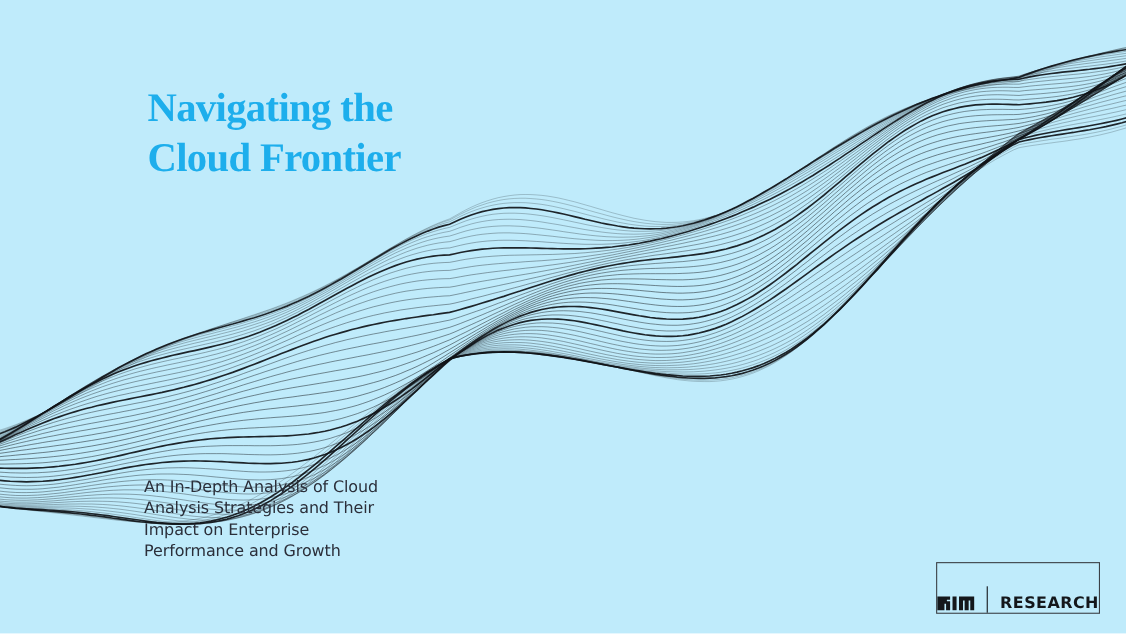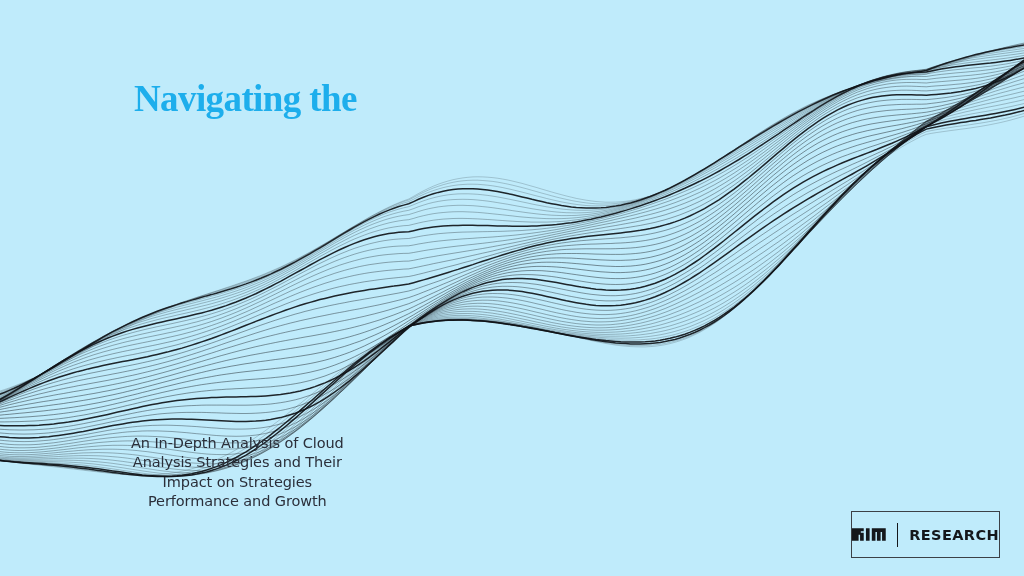--- a/index.html
+++ b/index.html
@@ -35,40 +35,39 @@
     line-height: 45px;
     letter-spacing: -0.6px;
     color: #1daeec;
     white-space: nowrap;
   }
   #subtitle-block {
     position: absolute;
     left: 131px;
     top: 434px;
     z-index: 3;
-    text-align: center;
   }
   .subtitle-line {
     font-family: "DejaVu Sans", sans-serif;
     font-size: 14.5px;
     line-height: 19.4px;
     letter-spacing: -0.1px;
     color: #2b2f3a;
     white-space: nowrap;
   }
   #logo-box {
     position: absolute;
     left: 851px;
     top: 511px;
     width: 149px;
     height: 47px;
     border: 1.6px solid #3b4046;
     box-sizing: border-box;
     display: flex;
-    align-items: center;
+    align-items: flex-end;
     justify-content: center;
     gap: 11px;
     z-index: 3;
   }
   #logo-mark {
     display: block;
   }
   #logo-divider {
     width: 2px;
     height: 24px;
@@ -131,26 +130,27 @@
       <path d="M-40.0,449.2 L-35.1,451.8 L-30.1,453.6 L-25.2,455.1 L-20.3,456.4 L-15.3,457.4 L-10.4,458.3 L-5.5,459.0 L-0.6,459.6 L4.4,460.1 L9.3,460.5 L14.2,460.7 L19.2,461.0 L24.1,461.1 L29.0,461.2 L34.0,461.3 L38.9,461.4 L43.8,461.5 L48.7,461.6 L53.7,461.6 L58.6,461.8 L63.5,461.9 L68.5,462.1 L73.4,462.4 L78.3,462.7 L83.3,463.0 L88.2,463.5 L93.1,463.9 L98.1,464.5 L103.0,465.1 L107.9,465.7 L112.8,466.4 L117.8,467.1 L122.7,467.8 L127.6,468.6 L132.6,469.4 L137.5,470.1 L142.4,470.9 L147.4,471.6 L152.3,472.3 L157.2,472.9 L162.1,473.5 L167.1,473.9 L172.0,474.3 L176.9,474.6 L181.9,474.7 L186.8,474.7 L191.7,474.5 L196.7,474.2 L201.6,473.7 L206.5,473.0 L211.5,472.0 L216.4,470.9 L221.3,469.6 L226.2,468.1 L231.2,466.3 L236.1,464.3 L241.0,462.1 L246.0,459.7 L250.9,457.0 L255.8,454.1 L260.8,451.0 L265.7,447.7 L270.6,444.3 L275.5,440.6 L280.5,436.7 L285.4,432.7 L290.3,428.6 L295.3,424.3 L300.2,419.9 L305.1,415.4 L310.1,410.8 L315.0,406.1 L319.9,401.4 L324.9,396.7 L329.8,391.9 L334.7,387.2 L339.6,382.4 L344.6,377.8 L349.5,373.1 L354.4,368.5 L359.4,364.0 L364.3,359.7 L369.2,355.4 L374.2,351.2 L379.1,347.2 L384.0,343.3 L388.9,339.6 L393.9,336.0 L398.8,332.6 L403.7,329.3 L408.7,326.3 L413.6,324.4 L418.5,323.1 L423.5,321.9 L428.4,321.0 L433.3,320.1 L438.3,319.5 L443.2,319.0 L448.1,318.6 L453.0,318.4 L458.0,318.4 L462.9,318.4 L467.8,318.6 L472.8,318.9 L477.7,319.3 L482.6,319.8 L487.6,320.3 L492.5,321.0 L497.4,321.7 L502.3,322.5 L507.3,323.3 L512.2,324.1 L517.1,325.0 L522.1,325.9 L527.0,326.8 L531.9,327.7 L536.9,328.6 L541.8,329.5 L546.7,330.4 L551.7,331.2 L556.6,332.1 L561.5,332.9 L566.4,333.6 L571.4,334.3 L576.3,335.0 L581.2,335.6 L586.2,336.2 L591.1,336.7 L596.0,337.1 L601.0,337.5 L605.9,337.8 L610.8,338.0 L615.7,338.1 L620.7,338.2 L625.6,338.1 L630.5,338.0 L635.5,337.7 L640.4,337.4 L645.3,336.9 L650.3,336.3 L655.2,335.6 L660.1,334.8 L665.1,333.8 L670.0,332.7 L674.9,331.4 L679.8,330.0 L684.8,328.4 L689.7,326.7 L694.6,324.7 L699.6,322.6 L704.5,320.4 L709.4,317.9 L714.4,315.3 L719.3,312.5 L724.2,309.5 L729.1,306.3 L734.1,302.9 L739.0,299.4 L743.9,295.7 L748.9,291.8 L753.8,287.7 L758.7,283.5 L763.7,279.1 L768.6,274.6 L773.5,269.9 L778.5,265.1 L783.4,260.2 L788.3,255.2 L793.2,250.1 L798.2,244.9 L803.1,239.6 L808.0,234.3 L813.0,229.0 L817.9,223.7 L822.8,218.3 L827.8,212.9 L832.7,207.6 L837.6,202.3 L842.5,197.0 L847.5,191.8 L852.4,186.6 L857.3,181.6 L862.3,176.6 L867.2,171.7 L872.1,167.0 L877.1,162.3 L882.0,157.8 L886.9,153.4 L891.9,149.1 L896.8,145.0 L901.7,141.0 L906.6,137.1 L911.6,133.4 L916.5,129.8 L921.4,126.4 L926.4,123.4 L931.3,121.6 L936.2,119.9 L941.2,118.3 L946.1,116.9 L951.0,115.5 L955.9,114.2 L960.9,113.0 L965.8,111.8 L970.7,110.8 L975.7,109.7 L980.6,108.7 L985.5,107.7 L990.5,106.7 L995.4,105.8 L1000.3,104.8 L1005.3,103.8 L1010.2,102.7 L1015.1,101.7 L1020.0,100.6 L1025.0,99.4 L1029.9,98.2 L1034.8,96.9 L1039.8,95.5 L1044.7,94.1 L1049.6,92.5 L1054.6,90.9 L1059.5,89.3 L1064.4,87.5 L1069.3,85.6 L1074.3,83.7 L1079.2,81.6 L1084.1,79.5 L1089.1,77.1 L1094.0,74.0" fill="none" stroke="#101418" stroke-width="0.65" stroke-opacity="0.39" stroke-linecap="round"></path>
       <path d="M-40.0,449.7 L-35.1,452.3 L-30.1,454.1 L-25.2,455.5 L-20.3,456.8 L-15.3,457.8 L-10.4,458.7 L-5.5,459.4 L-0.6,460.0 L4.4,460.6 L9.3,461.0 L14.2,461.3 L19.2,461.6 L24.1,461.9 L29.0,462.1 L34.0,462.3 L38.9,462.4 L43.8,462.6 L48.7,462.8 L53.7,463.0 L58.6,463.3 L63.5,463.6 L68.5,463.9 L73.4,464.3 L78.3,464.7 L83.3,465.1 L88.2,465.7 L93.1,466.2 L98.1,466.8 L103.0,467.5 L107.9,468.2 L112.8,468.9 L117.8,469.6 L122.7,470.4 L127.6,471.1 L132.6,471.8 L137.5,472.6 L142.4,473.2 L147.4,473.9 L152.3,474.4 L157.2,474.9 L162.1,475.3 L167.1,475.6 L172.0,475.8 L176.9,475.9 L181.9,475.8 L186.8,475.6 L191.7,475.2 L196.7,474.6 L201.6,473.8 L206.5,472.9 L211.5,471.7 L216.4,470.4 L221.3,468.8 L226.2,467.0 L231.2,465.0 L236.1,462.8 L241.0,460.4 L246.0,457.7 L250.9,454.9 L255.8,451.8 L260.8,448.6 L265.7,445.2 L270.6,441.6 L275.5,437.8 L280.5,433.9 L285.4,429.8 L290.3,425.6 L295.3,421.3 L300.2,416.9 L305.1,412.5 L310.1,407.9 L315.0,403.3 L319.9,398.7 L324.9,394.1 L329.8,389.5 L334.7,384.8 L339.6,380.3 L344.6,375.7 L349.5,371.3 L354.4,366.9 L359.4,362.5 L364.3,358.3 L369.2,354.2 L374.2,350.3 L379.1,346.4 L384.0,342.7 L388.9,339.1 L393.9,335.7 L398.8,332.5 L403.7,329.4 L408.7,326.4 L413.6,324.7 L418.5,323.5 L423.5,322.5 L428.4,321.6 L433.3,320.9 L438.3,320.3 L443.2,319.8 L448.1,319.5 L453.0,319.4 L458.0,319.3 L462.9,319.4 L467.8,319.6 L472.8,319.8 L477.7,320.2 L482.6,320.7 L487.6,321.2 L492.5,321.8 L497.4,322.5 L502.3,323.2 L507.3,324.0 L512.2,324.8 L517.1,325.6 L522.1,326.4 L527.0,327.3 L531.9,328.2 L536.9,329.1 L541.8,330.0 L546.7,330.9 L551.7,331.8 L556.6,332.6 L561.5,333.5 L566.4,334.3 L571.4,335.1 L576.3,335.8 L581.2,336.5 L586.2,337.2 L591.1,337.8 L596.0,338.3 L601.0,338.8 L605.9,339.2 L610.8,339.6 L615.7,339.9 L620.7,340.0 L625.6,340.1 L630.5,340.1 L635.5,340.0 L640.4,339.8 L645.3,339.4 L650.3,339.0 L655.2,338.4 L660.1,337.6 L665.1,336.7 L670.0,335.7 L674.9,334.5 L679.8,333.1 L684.8,331.5 L689.7,329.8 L694.6,327.8 L699.6,325.7 L704.5,323.4 L709.4,320.9 L714.4,318.2 L719.3,315.2 L724.2,312.1 L729.1,308.8 L734.1,305.3 L739.0,301.6 L743.9,297.7 L748.9,293.6 L753.8,289.4 L758.7,284.9 L763.7,280.4 L768.6,275.6 L773.5,270.8 L778.5,265.8 L783.4,260.7 L788.3,255.5 L793.2,250.2 L798.2,244.9 L803.1,239.4 L808.0,234.0 L813.0,228.6 L817.9,223.1 L822.8,217.6 L827.8,212.2 L832.7,206.8 L837.6,201.5 L842.5,196.2 L847.5,191.0 L852.4,185.9 L857.3,180.9 L862.3,176.0 L867.2,171.2 L872.1,166.5 L877.1,162.0 L882.0,157.6 L886.9,153.4 L891.9,149.3 L896.8,145.3 L901.7,141.5 L906.6,137.9 L911.6,134.4 L916.5,131.0 L921.4,127.7 L926.4,124.9 L931.3,123.4 L936.2,121.9 L941.2,120.6 L946.1,119.3 L951.0,118.2 L955.9,117.1 L960.9,116.1 L965.8,115.1 L970.7,114.1 L975.7,113.2 L980.6,112.3 L985.5,111.5 L990.5,110.6 L995.4,109.6 L1000.3,108.7 L1005.3,107.7 L1010.2,106.7 L1015.1,105.6 L1020.0,104.5 L1025.0,103.3 L1029.9,102.0 L1034.8,100.6 L1039.8,99.2 L1044.7,97.7 L1049.6,96.1 L1054.6,94.4 L1059.5,92.6 L1064.4,90.7 L1069.3,88.7 L1074.3,86.7 L1079.2,84.5 L1084.1,82.2 L1089.1,79.7 L1094.0,76.5" fill="none" stroke="#101418" stroke-width="0.65" stroke-opacity="0.37" stroke-linecap="round"></path>
       <path d="M-40.0,449.9 L-35.1,452.5 L-30.1,454.3 L-25.2,455.7 L-20.3,456.9 L-15.3,458.0 L-10.4,458.9 L-5.5,459.6 L-0.6,460.3 L4.4,460.9 L9.3,461.3 L14.2,461.8 L19.2,462.1 L24.1,462.5 L29.0,462.8 L34.0,463.1 L38.9,463.3 L43.8,463.6 L48.7,463.9 L53.7,464.3 L58.6,464.6 L63.5,465.0 L68.5,465.5 L73.4,465.9 L78.3,466.4 L83.3,467.0 L88.2,467.6 L93.1,468.2 L98.1,468.8 L103.0,469.5 L107.9,470.2 L112.8,470.9 L117.8,471.6 L122.7,472.3 L127.6,473.0 L132.6,473.7 L137.5,474.3 L142.4,474.9 L147.4,475.4 L152.3,475.8 L157.2,476.1 L162.1,476.3 L167.1,476.5 L172.0,476.4 L176.9,476.3 L181.9,476.0 L186.8,475.5 L191.7,474.9 L196.7,474.1 L201.6,473.1 L206.5,471.9 L211.5,470.5 L216.4,468.9 L221.3,467.1 L226.2,465.1 L231.2,462.9 L236.1,460.5 L241.0,457.9 L246.0,455.1 L250.9,452.1 L255.8,448.9 L260.8,445.5 L265.7,442.0 L270.6,438.4 L275.5,434.5 L280.5,430.6 L285.4,426.5 L290.3,422.4 L295.3,418.1 L300.2,413.8 L305.1,409.4 L310.1,404.9 L315.0,400.4 L319.9,395.9 L324.9,391.4 L329.8,387.0 L334.7,382.5 L339.6,378.1 L344.6,373.7 L349.5,369.4 L354.4,365.2 L359.4,361.1 L364.3,357.1 L369.2,353.1 L374.2,349.3 L379.1,345.7 L384.0,342.1 L388.9,338.7 L393.9,335.4 L398.8,332.3 L403.7,329.3 L408.7,326.5 L413.6,324.9 L418.5,323.8 L423.5,322.8 L428.4,322.0 L433.3,321.4 L438.3,320.8 L443.2,320.4 L448.1,320.1 L453.0,320.0 L458.0,319.9 L462.9,320.0 L467.8,320.1 L472.8,320.4 L477.7,320.7 L482.6,321.1 L487.6,321.6 L492.5,322.2 L497.4,322.8 L502.3,323.5 L507.3,324.2 L512.2,325.0 L517.1,325.8 L522.1,326.6 L527.0,327.5 L531.9,328.4 L536.9,329.3 L541.8,330.2 L546.7,331.1 L551.7,332.0 L556.6,332.9 L561.5,333.8 L566.4,334.7 L571.4,335.6 L576.3,336.4 L581.2,337.2 L586.2,338.0 L591.1,338.7 L596.0,339.4 L601.0,340.0 L605.9,340.6 L610.8,341.0 L615.7,341.4 L620.7,341.8 L625.6,342.0 L630.5,342.1 L635.5,342.1 L640.4,342.0 L645.3,341.8 L650.3,341.4 L655.2,340.9 L660.1,340.2 L665.1,339.3 L670.0,338.3 L674.9,337.1 L679.8,335.7 L684.8,334.2 L689.7,332.4 L694.6,330.4 L699.6,328.2 L704.5,325.8 L709.4,323.2 L714.4,320.4 L719.3,317.4 L724.2,314.1 L729.1,310.7 L734.1,307.0 L739.0,303.1 L743.9,299.0 L748.9,294.8 L753.8,290.3 L758.7,285.7 L763.7,281.0 L768.6,276.1 L773.5,271.0 L778.5,265.9 L783.4,260.6 L788.3,255.2 L793.2,249.8 L798.2,244.4 L803.1,238.8 L808.0,233.3 L813.0,227.8 L817.9,222.2 L822.8,216.7 L827.8,211.3 L832.7,205.9 L837.6,200.6 L842.5,195.3 L847.5,190.2 L852.4,185.1 L857.3,180.2 L862.3,175.4 L867.2,170.8 L872.1,166.3 L877.1,161.9 L882.0,157.7 L886.9,153.7 L891.9,149.7 L896.8,146.0 L901.7,142.4 L906.6,139.0 L911.6,135.7 L916.5,132.5 L921.4,129.5 L926.4,126.9 L931.3,125.5 L936.2,124.3 L941.2,123.1 L946.1,122.1 L951.0,121.1 L955.9,120.2 L960.9,119.3 L965.8,118.4 L970.7,117.6 L975.7,116.8 L980.6,116.0 L985.5,115.2 L990.5,114.3 L995.4,113.4 L1000.3,112.5 L1005.3,111.5 L1010.2,110.5 L1015.1,109.4 L1020.0,108.2 L1025.0,106.9 L1029.9,105.6 L1034.8,104.1 L1039.8,102.6 L1044.7,101.0 L1049.6,99.2 L1054.6,97.4 L1059.5,95.5 L1064.4,93.6 L1069.3,91.5 L1074.3,89.3 L1079.2,87.0 L1084.1,84.6 L1089.1,82.0 L1094.0,78.7" fill="none" stroke="#101418" stroke-width="1.5" stroke-opacity="0.92" stroke-linecap="round"></path>
       <path d="M-40.0,450.0 L-35.1,452.5 L-30.1,454.3 L-25.2,455.7 L-20.3,456.9 L-15.3,458.0 L-10.4,458.9 L-5.5,459.7 L-0.6,460.4 L4.4,461.0 L9.3,461.6 L14.2,462.1 L19.2,462.5 L24.1,462.9 L29.0,463.3 L34.0,463.7 L38.9,464.1 L43.8,464.5 L48.7,464.9 L53.7,465.3 L58.6,465.8 L63.5,466.3 L68.5,466.8 L73.4,467.3 L78.3,467.9 L83.3,468.5 L88.2,469.1 L93.1,469.7 L98.1,470.4 L103.0,471.1 L107.9,471.7 L112.8,472.4 L117.8,473.1 L122.7,473.7 L127.6,474.3 L132.6,474.8 L137.5,475.3 L142.4,475.7 L147.4,476.1 L152.3,476.3 L157.2,476.5 L162.1,476.5 L167.1,476.4 L172.0,476.2 L176.9,475.8 L181.9,475.2 L186.8,474.5 L191.7,473.7 L196.7,472.6 L201.6,471.4 L206.5,470.0 L211.5,468.4 L216.4,466.6 L221.3,464.6 L226.2,462.4 L231.2,460.0 L236.1,457.5 L241.0,454.7 L246.0,451.8 L250.9,448.7 L255.8,445.4 L260.8,442.0 L265.7,438.5 L270.6,434.8 L275.5,430.9 L280.5,427.0 L285.4,423.0 L290.3,418.9 L295.3,414.7 L300.2,410.4 L305.1,406.1 L310.1,401.8 L315.0,397.5 L319.9,393.1 L324.9,388.8 L329.8,384.5 L334.7,380.2 L339.6,375.9 L344.6,371.8 L349.5,367.6 L354.4,363.6 L359.4,359.7 L364.3,355.8 L369.2,352.1 L374.2,348.4 L379.1,344.9 L384.0,341.5 L388.9,338.2 L393.9,335.1 L398.8,332.1 L403.7,329.2 L408.7,326.4 L413.6,324.9 L418.5,323.9 L423.5,323.0 L428.4,322.2 L433.3,321.6 L438.3,321.0 L443.2,320.6 L448.1,320.3 L453.0,320.2 L458.0,320.1 L462.9,320.1 L467.8,320.2 L472.8,320.4 L477.7,320.7 L482.6,321.1 L487.6,321.5 L492.5,322.1 L497.4,322.6 L502.3,323.3 L507.3,324.0 L512.2,324.7 L517.1,325.5 L522.1,326.4 L527.0,327.2 L531.9,328.1 L536.9,329.1 L541.8,330.0 L546.7,331.0 L551.7,332.0 L556.6,332.9 L561.5,333.9 L566.4,334.9 L571.4,335.9 L576.3,336.8 L581.2,337.7 L586.2,338.6 L591.1,339.5 L596.0,340.3 L601.0,341.0 L605.9,341.7 L610.8,342.3 L615.7,342.9 L620.7,343.3 L625.6,343.6 L630.5,343.9 L635.5,344.0 L640.4,344.0 L645.3,343.8 L650.3,343.5 L655.2,343.0 L660.1,342.4 L665.1,341.6 L670.0,340.6 L674.9,339.4 L679.8,338.0 L684.8,336.3 L689.7,334.5 L694.6,332.5 L699.6,330.2 L704.5,327.7 L709.4,325.0 L714.4,322.0 L719.3,318.9 L724.2,315.5 L729.1,311.8 L734.1,308.0 L739.0,304.0 L743.9,299.7 L748.9,295.3 L753.8,290.7 L758.7,285.9 L763.7,281.0 L768.6,275.9 L773.5,270.7 L778.5,265.4 L783.4,260.0 L788.3,254.6 L793.2,249.1 L798.2,243.5 L803.1,237.9 L808.0,232.3 L813.0,226.7 L817.9,221.2 L822.8,215.7 L827.8,210.3 L832.7,204.9 L837.6,199.7 L842.5,194.5 L847.5,189.5 L852.4,184.5 L857.3,179.8 L862.3,175.1 L867.2,170.6 L872.1,166.3 L877.1,162.1 L882.0,158.1 L886.9,154.2 L891.9,150.6 L896.8,147.0 L901.7,143.6 L906.6,140.4 L911.6,137.3 L916.5,134.3 L921.4,131.5 L926.4,129.1 L931.3,128.0 L936.2,126.9 L941.2,125.9 L946.1,125.0 L951.0,124.2 L955.9,123.4 L960.9,122.6 L965.8,121.9 L970.7,121.1 L975.7,120.4 L980.6,119.6 L985.5,118.8 L990.5,118.0 L995.4,117.1 L1000.3,116.1 L1005.3,115.1 L1010.2,114.0 L1015.1,112.8 L1020.0,111.6 L1025.0,110.2 L1029.9,108.8 L1034.8,107.3 L1039.8,105.6 L1044.7,103.9 L1049.6,102.1 L1054.6,100.2 L1059.5,98.2 L1064.4,96.1 L1069.3,93.9 L1074.3,91.7 L1079.2,89.3 L1084.1,86.8 L1089.1,84.1 L1094.0,80.8" fill="none" stroke="#101418" stroke-width="1.5" stroke-opacity="0.92" stroke-linecap="round"></path>
       <path d="M-40.0,449.8 L-35.1,452.3 L-30.1,454.1 L-25.2,455.5 L-20.3,456.7 L-15.3,457.8 L-10.4,458.8 L-5.5,459.6 L-0.6,460.4 L4.4,461.1 L9.3,461.7 L14.2,462.2 L19.2,462.8 L24.1,463.3 L29.0,463.8 L34.0,464.2 L38.9,464.7 L43.8,465.2 L48.7,465.7 L53.7,466.2 L58.6,466.7 L63.5,467.2 L68.5,467.8 L73.4,468.4 L78.3,469.0 L83.3,469.6 L88.2,470.2 L93.1,470.8 L98.1,471.5 L103.0,472.1 L107.9,472.7 L112.8,473.3 L117.8,473.8 L122.7,474.3 L127.6,474.8 L132.6,475.2 L137.5,475.5 L142.4,475.8 L147.4,475.9 L152.3,476.0 L157.2,475.9 L162.1,475.8 L167.1,475.4 L172.0,475.0 L176.9,474.4 L181.9,473.6 L186.8,472.7 L191.7,471.6 L196.7,470.4 L201.6,468.9 L206.5,467.3 L211.5,465.5 L216.4,463.5 L221.3,461.4 L226.2,459.0 L231.2,456.5 L236.1,453.8 L241.0,451.0 L246.0,448.0 L250.9,444.8 L255.8,441.5 L260.8,438.1 L265.7,434.5 L270.6,430.9 L275.5,427.1 L280.5,423.2 L285.4,419.3 L290.3,415.2 L295.3,411.1 L300.2,407.0 L305.1,402.9 L310.1,398.7 L315.0,394.5 L319.9,390.3 L324.9,386.1 L329.8,382.0 L334.7,377.9 L339.6,373.8 L344.6,369.8 L349.5,365.9 L354.4,362.0 L359.4,358.3 L364.3,354.6 L369.2,351.0 L374.2,347.5 L379.1,344.1 L384.0,340.8 L388.9,337.6 L393.9,334.6 L398.8,331.7 L403.7,328.8 L408.7,326.2 L413.6,324.7 L418.5,323.7 L423.5,322.8 L428.4,322.1 L433.3,321.4 L438.3,320.9 L443.2,320.5 L448.1,320.2 L453.0,320.0 L458.0,319.8 L462.9,319.8 L467.8,319.9 L472.8,320.1 L477.7,320.3 L482.6,320.7 L487.6,321.1 L492.5,321.5 L497.4,322.1 L502.3,322.7 L507.3,323.4 L512.2,324.2 L517.1,324.9 L522.1,325.8 L527.0,326.7 L531.9,327.6 L536.9,328.6 L541.8,329.6 L546.7,330.6 L551.7,331.7 L556.6,332.7 L561.5,333.8 L566.4,334.9 L571.4,336.0 L576.3,337.0 L581.2,338.1 L586.2,339.1 L591.1,340.1 L596.0,341.0 L601.0,341.9 L605.9,342.7 L610.8,343.4 L615.7,344.1 L620.7,344.6 L625.6,345.1 L630.5,345.4 L635.5,345.6 L640.4,345.6 L645.3,345.5 L650.3,345.2 L655.2,344.8 L660.1,344.2 L665.1,343.4 L670.0,342.3 L674.9,341.1 L679.8,339.7 L684.8,338.0 L689.7,336.1 L694.6,334.0 L699.6,331.6 L704.5,329.0 L709.4,326.1 L714.4,323.0 L719.3,319.7 L724.2,316.2 L729.1,312.4 L734.1,308.4 L739.0,304.2 L743.9,299.8 L748.9,295.2 L753.8,290.5 L758.7,285.5 L763.7,280.5 L768.6,275.3 L773.5,270.0 L778.5,264.6 L783.4,259.1 L788.3,253.5 L793.2,248.0 L798.2,242.4 L803.1,236.7 L808.0,231.2 L813.0,225.6 L817.9,220.1 L822.8,214.6 L827.8,209.3 L832.7,204.0 L837.6,198.8 L842.5,193.8 L847.5,188.9 L852.4,184.1 L857.3,179.5 L862.3,175.0 L867.2,170.7 L872.1,166.6 L877.1,162.6 L882.0,158.8 L886.9,155.2 L891.9,151.7 L896.8,148.3 L901.7,145.2 L906.6,142.1 L911.6,139.2 L916.5,136.5 L921.4,133.8 L926.4,131.6 L931.3,130.6 L936.2,129.7 L941.2,128.9 L946.1,128.1 L951.0,127.4 L955.9,126.6 L960.9,126.0 L965.8,125.3 L970.7,124.6 L975.7,123.8 L980.6,123.1 L985.5,122.3 L990.5,121.4 L995.4,120.5 L1000.3,119.5 L1005.3,118.4 L1010.2,117.3 L1015.1,116.0 L1020.0,114.7 L1025.0,113.2 L1029.9,111.7 L1034.8,110.1 L1039.8,108.3 L1044.7,106.5 L1049.6,104.6 L1054.6,102.6 L1059.5,100.5 L1064.4,98.3 L1069.3,96.0 L1074.3,93.7 L1079.2,91.3 L1084.1,88.7 L1089.1,86.0 L1094.0,82.6" fill="none" stroke="#101418" stroke-width="0.65" stroke-opacity="0.32" stroke-linecap="round"></path>
       <path d="M-40.0,449.5 L-35.1,452.0 L-30.1,453.7 L-25.2,455.2 L-20.3,456.4 L-15.3,457.5 L-10.4,458.5 L-5.5,459.4 L-0.6,460.2 L4.4,461.0 L9.3,461.7 L14.2,462.3 L19.2,462.9 L24.1,463.5 L29.0,464.0 L34.0,464.6 L38.9,465.1 L43.8,465.7 L48.7,466.2 L53.7,466.8 L58.6,467.3 L63.5,467.9 L68.5,468.5 L73.4,469.0 L78.3,469.6 L83.3,470.2 L88.2,470.8 L93.1,471.4 L98.1,471.9 L103.0,472.5 L107.9,473.0 L112.8,473.5 L117.8,473.9 L122.7,474.3 L127.6,474.6 L132.6,474.8 L137.5,475.0 L142.4,475.0 L147.4,475.0 L152.3,474.8 L157.2,474.6 L162.1,474.2 L167.1,473.7 L172.0,473.0 L176.9,472.2 L181.9,471.2 L186.8,470.1 L191.7,468.8 L196.7,467.3 L201.6,465.7 L206.5,463.9 L211.5,461.9 L216.4,459.8 L221.3,457.5 L226.2,455.1 L231.2,452.5 L236.1,449.7 L241.0,446.8 L246.0,443.8 L250.9,440.6 L255.8,437.3 L260.8,433.9 L265.7,430.4 L270.6,426.8 L275.5,423.0 L280.5,419.3 L285.4,415.4 L290.3,411.5 L295.3,407.6 L300.2,403.6 L305.1,399.6 L310.1,395.6 L315.0,391.5 L319.9,387.5 L324.9,383.5 L329.8,379.6 L334.7,375.6 L339.6,371.8 L344.6,367.9 L349.5,364.2 L354.4,360.5 L359.4,356.8 L364.3,353.3 L369.2,349.8 L374.2,346.4 L379.1,343.2 L384.0,340.0 L388.9,336.9 L393.9,333.9 L398.8,331.1 L403.7,328.3 L408.7,325.7 L413.6,324.2 L418.5,323.2 L423.5,322.4 L428.4,321.6 L433.3,320.9 L438.3,320.4 L443.2,319.9 L448.1,319.6 L453.0,319.3 L458.0,319.2 L462.9,319.1 L467.8,319.2 L472.8,319.3 L477.7,319.5 L482.6,319.8 L487.6,320.2 L492.5,320.7 L497.4,321.2 L502.3,321.8 L507.3,322.5 L512.2,323.2 L517.1,324.1 L522.1,324.9 L527.0,325.9 L531.9,326.9 L536.9,327.9 L541.8,329.0 L546.7,330.1 L551.7,331.2 L556.6,332.4 L561.5,333.6 L566.4,334.7 L571.4,335.9 L576.3,337.1 L581.2,338.3 L586.2,339.4 L591.1,340.5 L596.0,341.6 L601.0,342.5 L605.9,343.5 L610.8,344.3 L615.7,345.1 L620.7,345.7 L625.6,346.2 L630.5,346.6 L635.5,346.8 L640.4,346.9 L645.3,346.9 L650.3,346.6 L655.2,346.2 L660.1,345.5 L665.1,344.7 L670.0,343.6 L674.9,342.3 L679.8,340.8 L684.8,339.1 L689.7,337.1 L694.6,334.8 L699.6,332.4 L704.5,329.6 L709.4,326.6 L714.4,323.4 L719.3,320.0 L724.2,316.3 L729.1,312.3 L734.1,308.2 L739.0,303.9 L743.9,299.3 L748.9,294.6 L753.8,289.7 L758.7,284.7 L763.7,279.5 L768.6,274.2 L773.5,268.8 L778.5,263.4 L783.4,257.8 L788.3,252.2 L793.2,246.6 L798.2,241.0 L803.1,235.4 L808.0,229.9 L813.0,224.4 L817.9,218.9 L822.8,213.6 L827.8,208.3 L832.7,203.2 L837.6,198.1 L842.5,193.3 L847.5,188.5 L852.4,183.9 L857.3,179.5 L862.3,175.2 L867.2,171.1 L872.1,167.2 L877.1,163.4 L882.0,159.8 L886.9,156.4 L891.9,153.1 L896.8,150.0 L901.7,147.0 L906.6,144.1 L911.6,141.4 L916.5,138.8 L921.4,136.3 L926.4,134.3 L931.3,133.4 L936.2,132.6 L941.2,131.9 L946.1,131.2 L951.0,130.5 L955.9,129.9 L960.9,129.2 L965.8,128.6 L970.7,127.9 L975.7,127.1 L980.6,126.4 L985.5,125.5 L990.5,124.6 L995.4,123.6 L1000.3,122.6 L1005.3,121.4 L1010.2,120.2 L1015.1,118.8 L1020.0,117.4 L1025.0,115.9 L1029.9,114.2 L1034.8,112.5 L1039.8,110.7 L1044.7,108.7 L1049.6,106.7 L1054.6,104.6 L1059.5,102.5 L1064.4,100.2 L1069.3,97.9 L1074.3,95.5 L1079.2,93.0 L1084.1,90.4 L1089.1,87.7 L1094.0,84.2" fill="none" stroke="#101418" stroke-width="0.65" stroke-opacity="0.30" stroke-linecap="round"></path>
     </svg>
 
   <div id="title-block">
     <div class="title-line">Navigating the</div>
+    <div class="title-line">Cloud Frontier</div>
   </div>
 
   <div id="subtitle-block">
     <div class="subtitle-line">An In-Depth Analysis of Cloud</div>
     <div class="subtitle-line">Analysis Strategies and Their</div>
-    <div class="subtitle-line">Impact on Strategies</div>
+    <div class="subtitle-line">Impact on Enterprise</div>
     <div class="subtitle-line">Performance and Growth</div>
   </div>
 
   <div id="logo-box">
     <svg id="logo-mark" width="46" height="17" viewBox="0 0 46 17" aria-hidden="true">
       <g fill="#14171b">
         <path d="M0 0 h16 v4 h-4 v2 h4 v11 h-5 v-8 h-2 v8 h-9 z M5 9 h2 v4 h-2 z"></path>
         <rect x="19" y="0" width="5" height="17"></rect>
         <path d="M27 0 h19 v17 h-5 v-12 h-2 v12 h-5 v-12 h-2 v12 h-5 z"></path>
       </g>

